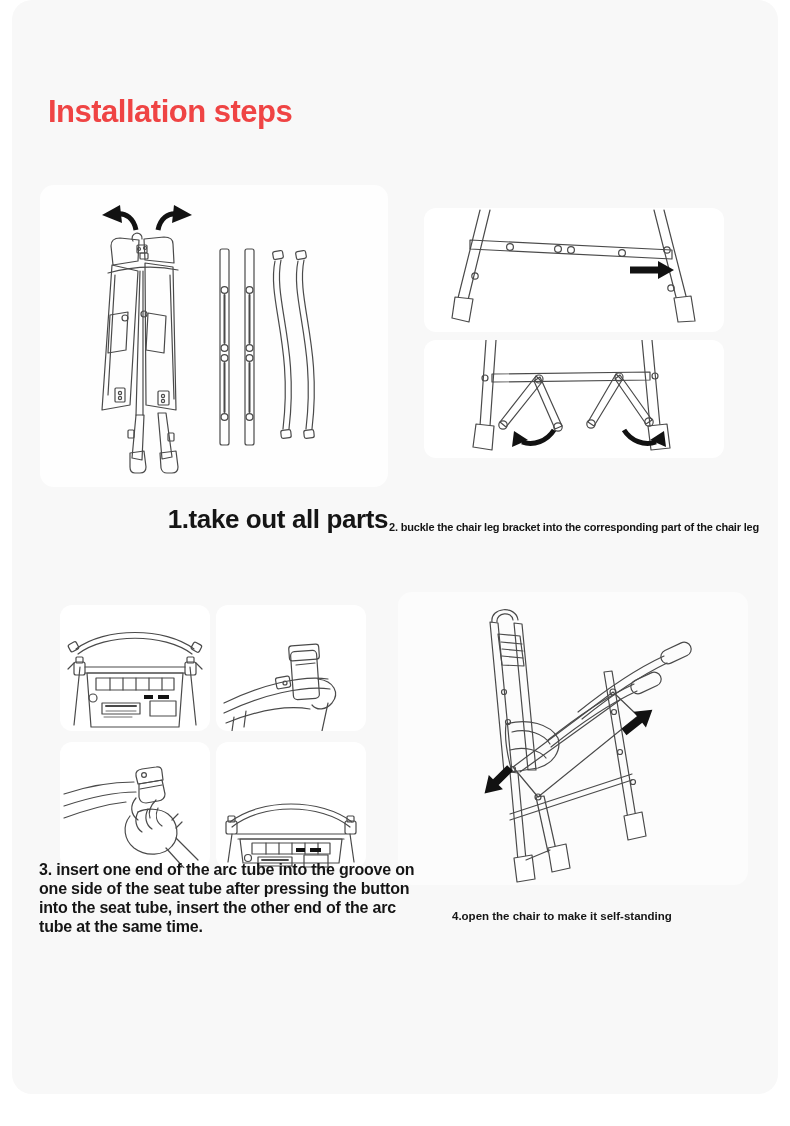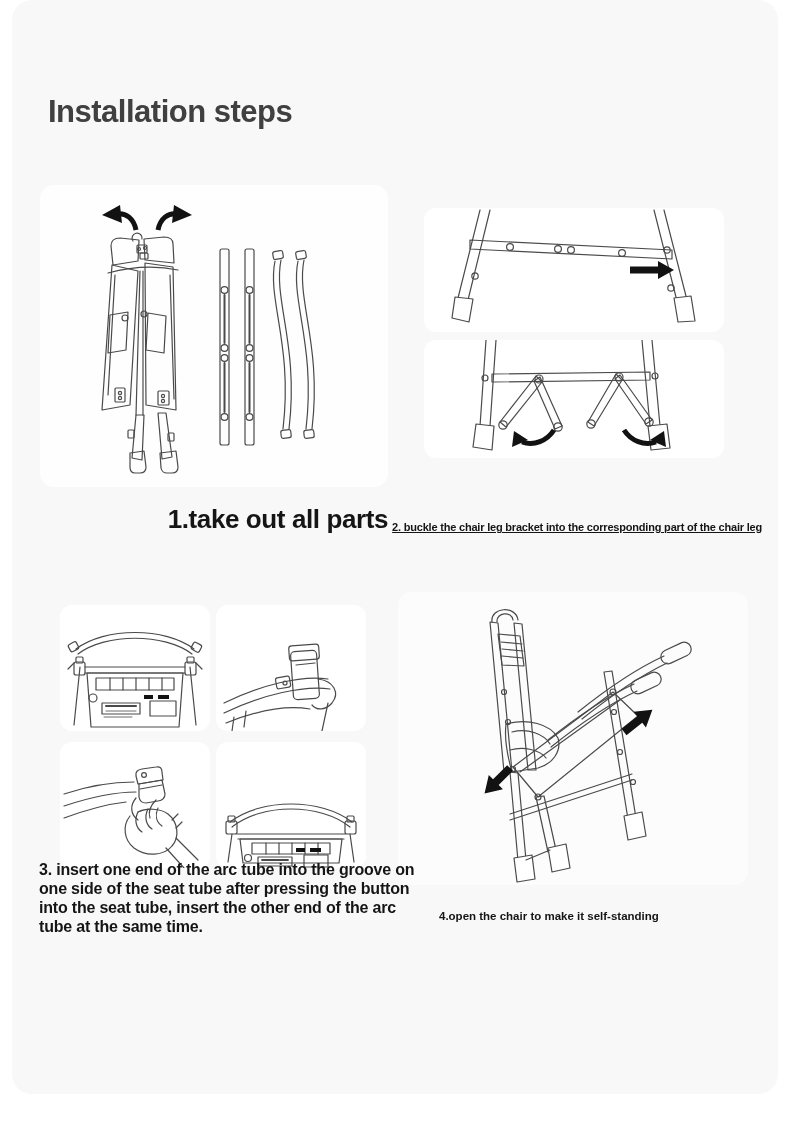--- a/index.html
+++ b/index.html
@@ -10,39 +10,39 @@
     color:var(--text,#141414);
     overflow:hidden;
   }
   .card{
     position:absolute;left:12px;top:0;width:766px;height:1094px;
     background:var(--card-bg,#f8f8f8);
     border-radius:20px;
   }
   .title{
     position:absolute;left:36px;top:94px;
-    font-size:31px;font-weight:800;letter-spacing:-0.5px;color:#404040;
+    font-size:31px;font-weight:800;letter-spacing:-0.5px;color:#ef4444;
   }
   .panel{position:absolute;border-radius:14px;}
   .panel1{left:28px;top:185px;width:348px;height:302px;background:#fefefe;}
   .panel2{left:388px;top:185px;width:348px;height:302px;background:transparent;}
   .panel3{left:28px;top:590px;width:348px;height:296px;background:transparent;}
   .panel4{left:386px;top:592px;width:350px;height:293px;background:#fcfcfc;}
   .tile{position:absolute;background:var(--tile-bg,#ffffff);border-radius:12px;}
   .p2t1{left:24px;top:23px;width:300px;height:124px;}
   .p2t2{left:24px;top:155px;width:300px;height:118px;}
   .p3tl{left:20px;top:15px;width:150px;height:126px;}
   .p3tr{left:176px;top:15px;width:150px;height:126px;}
   .p3bl{left:20px;top:152px;width:150px;height:126px;}
   .p3br{left:176px;top:152px;width:150px;height:126px;}
   .caption{position:absolute;font-weight:700;color:#151515;}
   .cap1{left:28px;top:504px;width:348px;text-align:right;font-size:26px;letter-spacing:-0.4px;}
-  .cap2{left:374px;top:521px;width:376px;text-align:right;font-size:11px;letter-spacing:-0.2px;white-space:nowrap;text-decoration:underline;}
+  .cap2{left:374px;top:521px;width:376px;text-align:center;font-size:11px;letter-spacing:-0.2px;white-space:nowrap;}
   .cap3{left:27px;top:860px;width:390px;font-size:16px;line-height:19px;letter-spacing:-0.2px;}
-  .cap4{left:427px;top:910px;font-size:11.5px;white-space:nowrap;}
+  .cap4{left:440px;top:910px;font-size:11.5px;white-space:nowrap;}
   svg{display:block;}
   .ln{fill:none;stroke:var(--line,#4a4a4a);stroke-width:1.2;stroke-linecap:round;stroke-linejoin:round;}
   .lnf{fill:#ffffff;stroke:var(--line,#4a4a4a);stroke-width:1.2;stroke-linejoin:round;}
   .arw{fill:var(--arrow,#121212);stroke:none;}
   .arwtail{fill:none;stroke:var(--arrow,#121212);stroke-width:5;stroke-linecap:butt;}
 </style>
 </head>
 <body>
 
 <div class="card">

